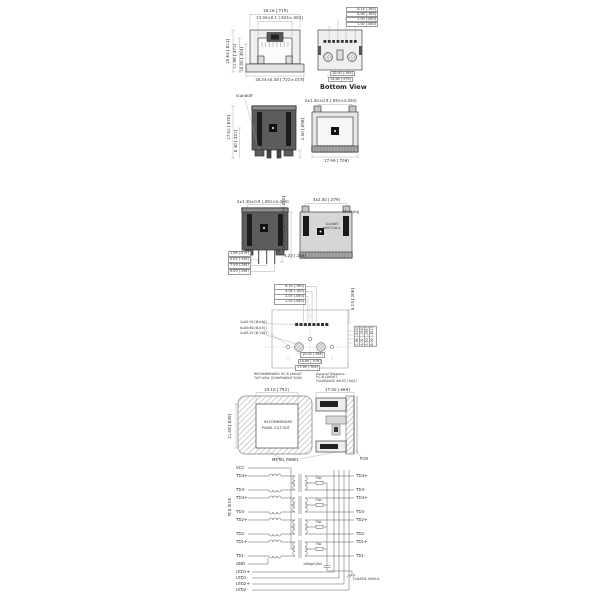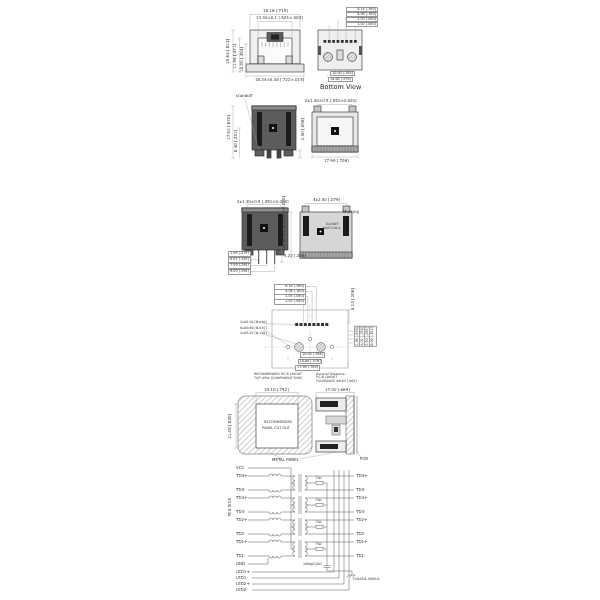--- a/index.html
+++ b/index.html
@@ -1,21 +1,21 @@
 <!DOCTYPE html>
 <html><head>
 <meta charset="utf-8">
 <style>
   html,body{margin:0;padding:0;background:#fff;}
   .canvas{position:relative;width:600px;height:600px;background:#ffffff;overflow:hidden;
           font-family:"DejaVu Sans",sans-serif;color:#333;}
   .lbl{position:absolute;font-size:4px;line-height:1.15;white-space:nowrap;color:#333;}
   .f3{font-size:3.2px;}
   .f35{font-size:3.5px;}
-  .cap{font-size:6.5px;color:#222;}
+  .cap{font-size:6.5px;color:#222;font-weight:bold;}
   .v{writing-mode:vertical-rl;transform:rotate(180deg);}
   .box{border:0.4px solid #9a9a9a;background:#fff;padding:0 1px;font-size:3.4px;}
   .ra{text-align:right;width:28px;display:inline-block;}
   svg{position:absolute;left:0;top:0;}
 </style>
 </head>
 <body>
 
 <div class="canvas">
 

